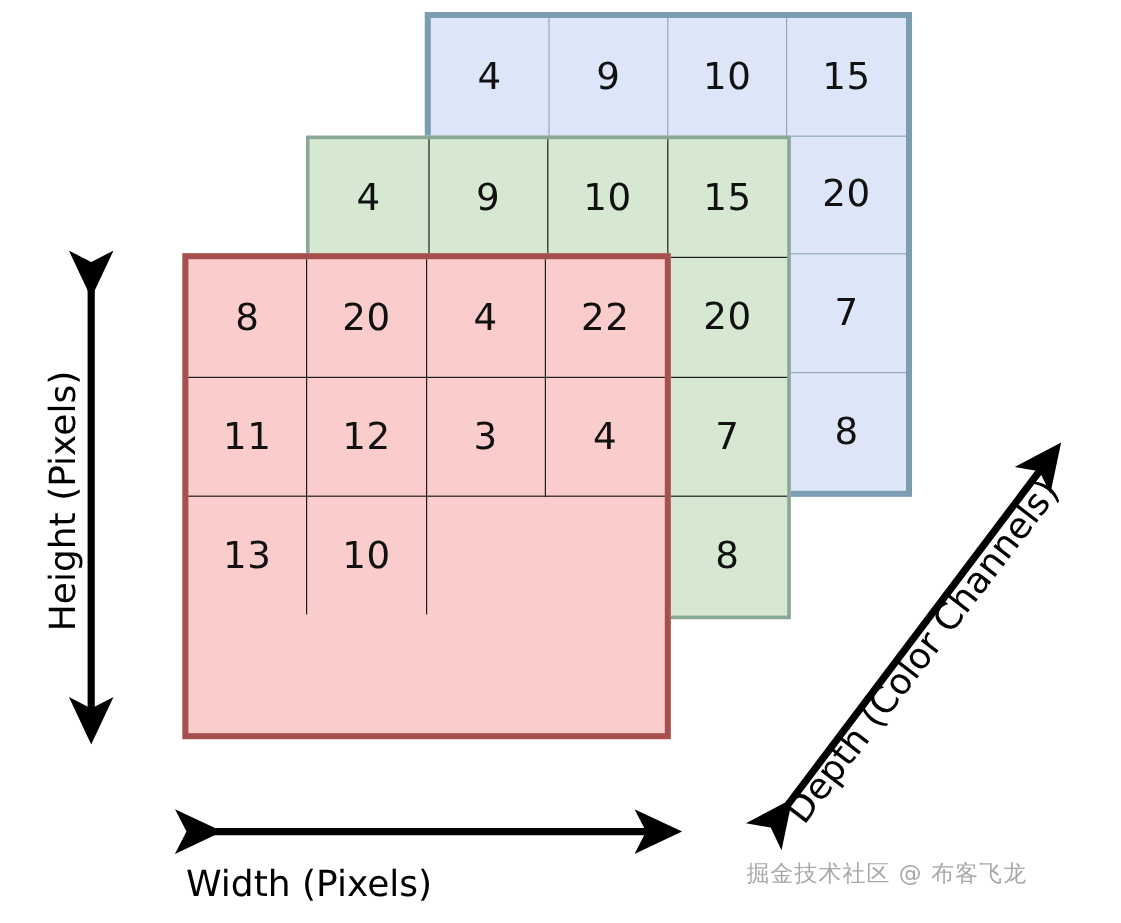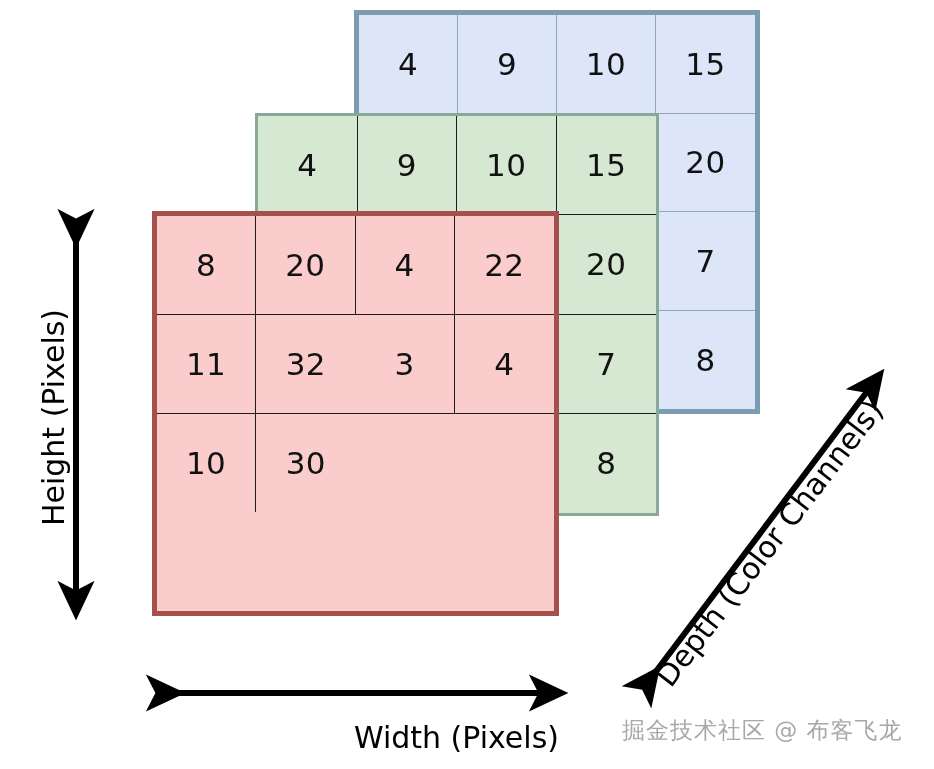--- a/index.html
+++ b/index.html
@@ -105,35 +105,35 @@
     top: 400px;
     width: 220px;
     text-align: center;
     transform: rotate(-90deg);
     transform-origin: 50% 50%;
   }
   #label-width {
     left: 155px;
     top: 720px;
     width: 404px;
-    text-align: right;
+    text-align: left;
   }
   #label-depth {
     left: 596px;
     top: 530px;
     width: 340px;
     text-align: center;
     transform: rotate(-52.5deg);
     transform-origin: 50% 50%;
   }
   #watermark {
     position: absolute;
     left: 622px;
     top: 715px;
-    font-size: 23px;
+    font-size: 19px;
     color: #a8a8a8;
     letter-spacing: 1px;
     white-space: nowrap;
   }
 </style>
 </head>
 <body>
 
 <div id="stage">
 
@@ -174,25 +174,25 @@
       <div class="cell lastrow hidden"></div>
       <div class="cell lastcol lastrow">8</div>
     </div>
 
   <div class="plane" id="plane-red">
       <div class="cell">8</div>
       <div class="cell">20</div>
       <div class="cell">4</div>
       <div class="cell lastcol">22</div>
       <div class="cell">11</div>
-      <div class="cell lastcol">32</div>
+      <div class="cell">12</div>
       <div class="cell">3</div>
       <div class="cell lastcol">4</div>
+      <div class="cell lastrow">13</div>
       <div class="cell lastrow">10</div>
-      <div class="cell lastcol lastrow">30</div>
     </div>
 
   <svg class="axis-svg" viewBox="0 0 934 769">
     <defs>
       <marker id="ah" markerWidth="7" markerHeight="7" refX="3.2" refY="3.5" orient="auto" markerUnits="strokeWidth">
         <path d="M0,0.4 L6.6,3.5 L0,6.6 L1.6,3.5 Z" fill="#000000"></path>
       </marker>
     </defs>
 
     <line x1="76" y1="228" x2="76" y2="600" stroke="#000000" stroke-width="6" marker-start="url(#ah)" marker-end="url(#ah)"></line>

